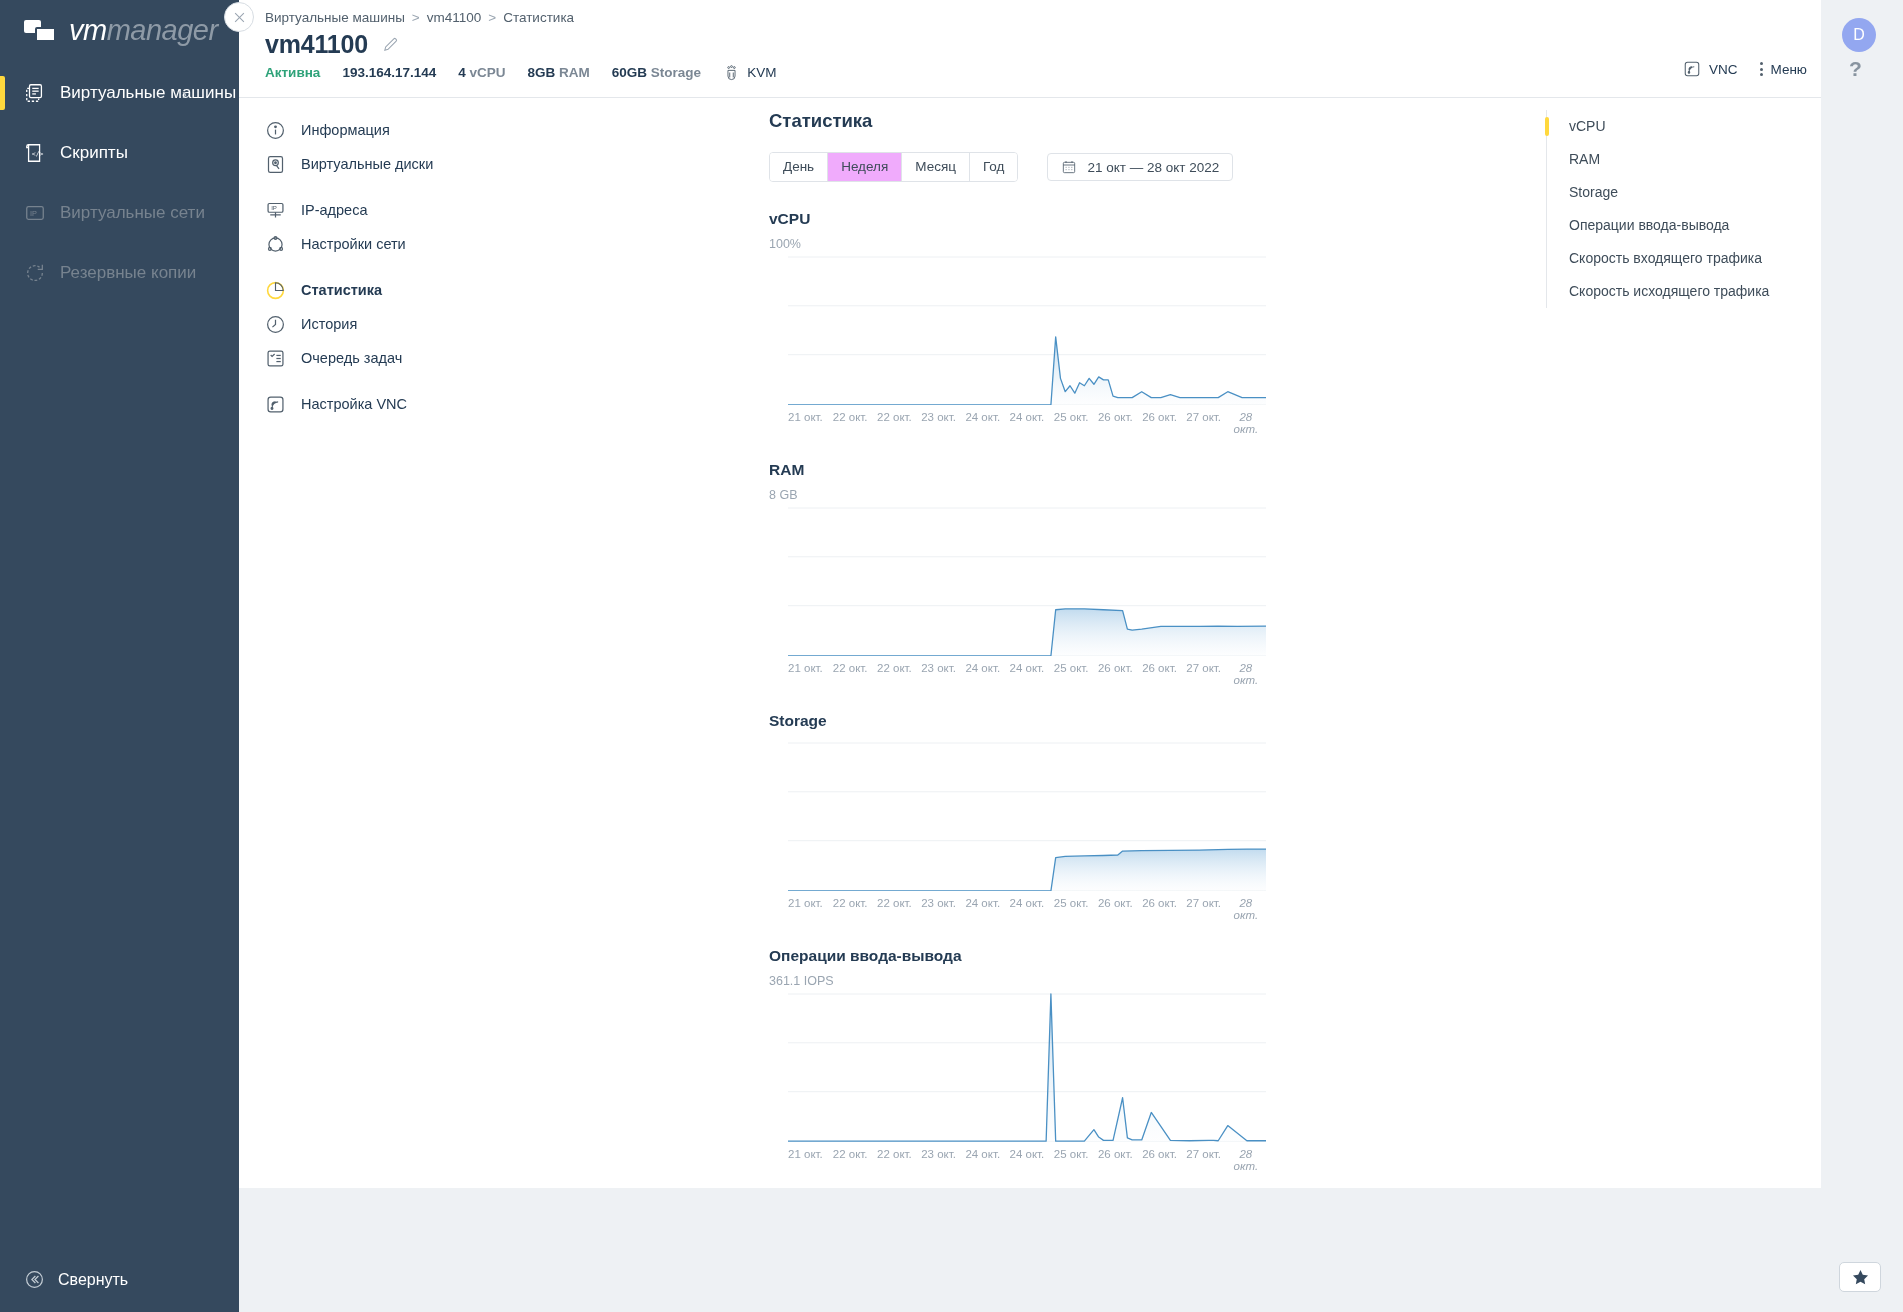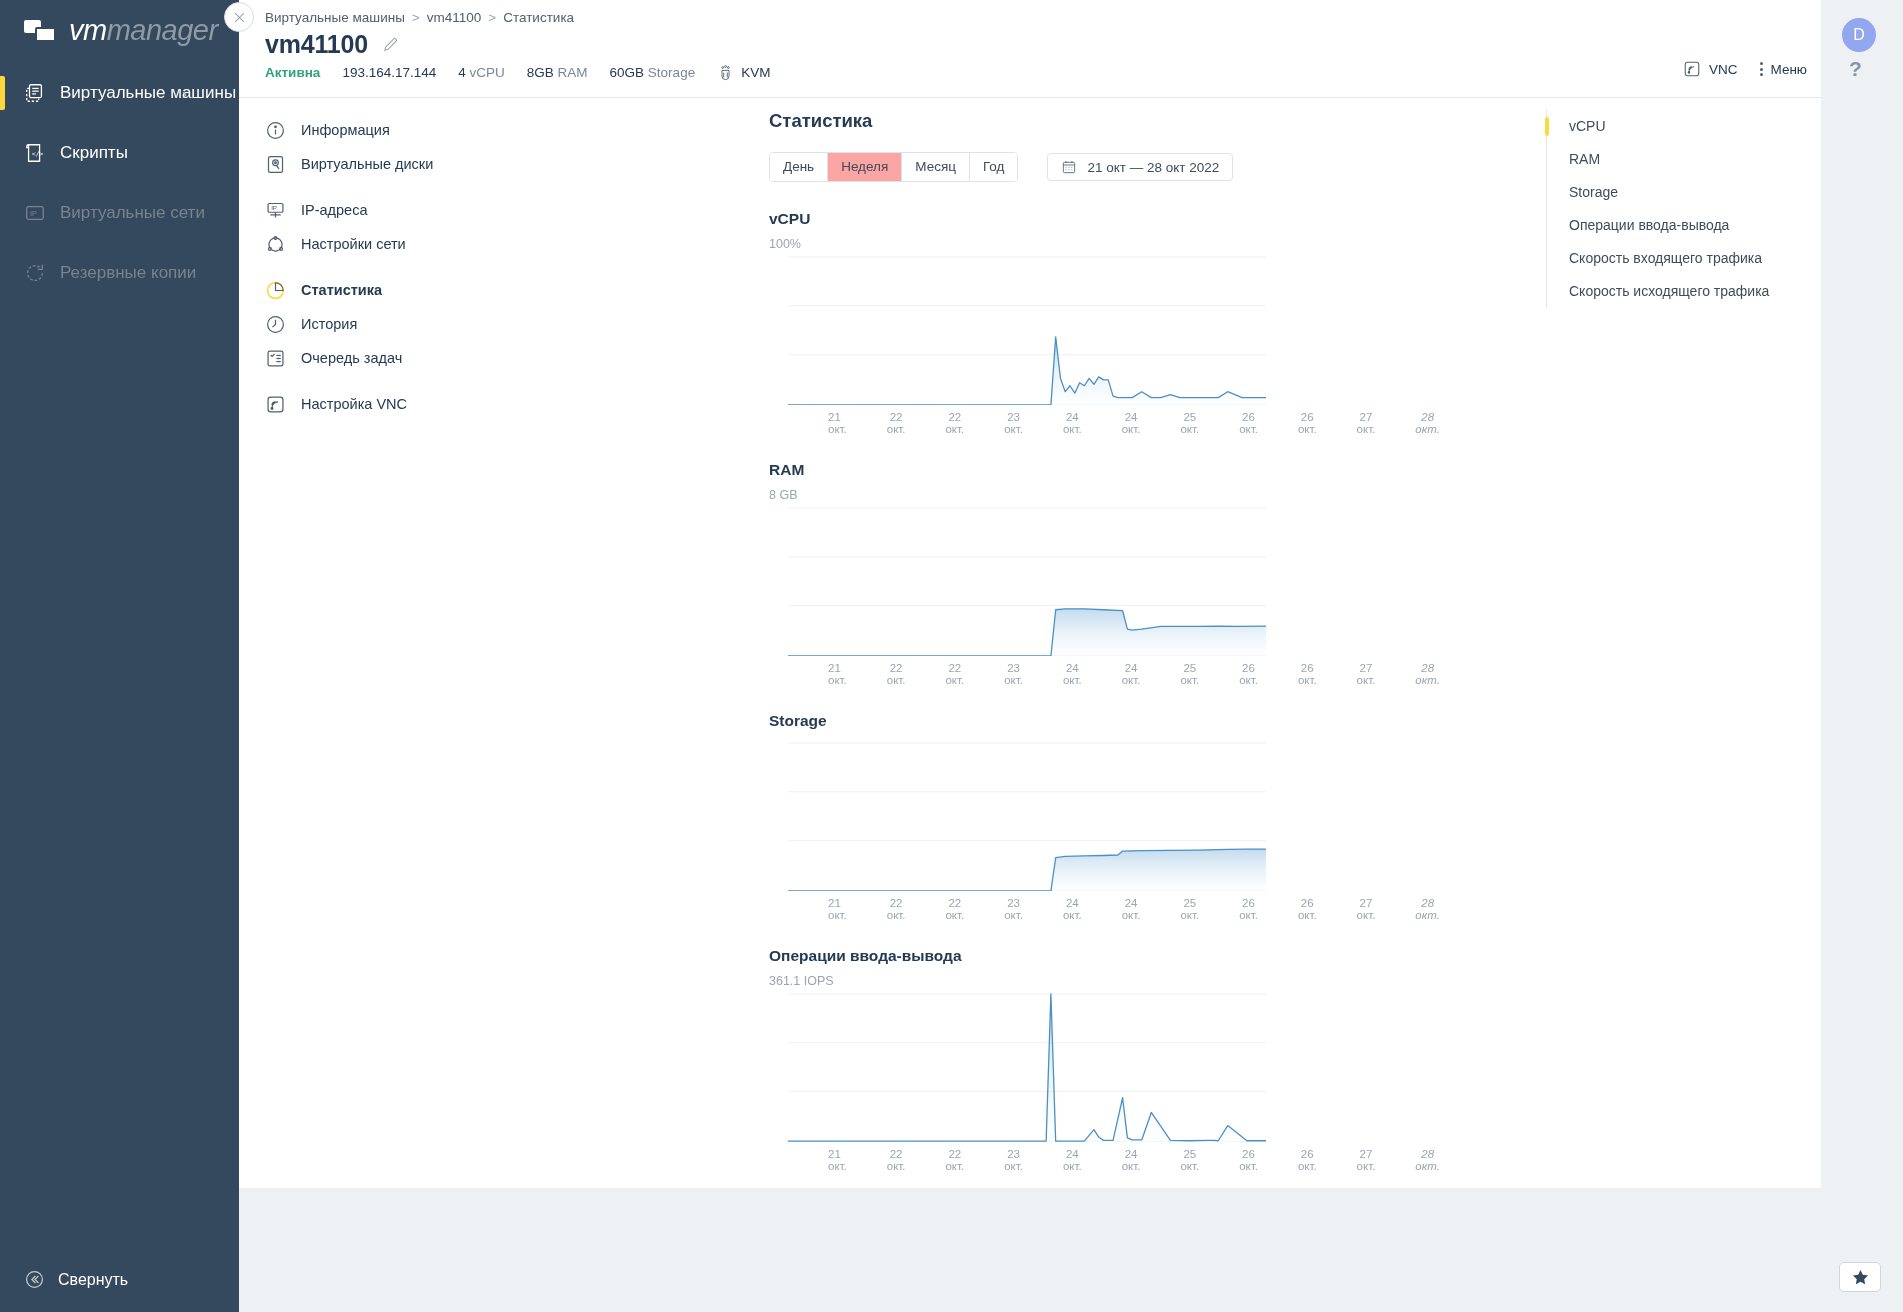--- a/index.html
+++ b/index.html
@@ -96,21 +96,21 @@
     display: flex; align-items: center; gap: 14px;
   }
   .vm-title { font-size: 25px; font-weight: 700; color: #243b53; letter-spacing: -0.2px; }
 
   .meta-row {
     position: absolute; left: 26px; top: 64px;
     display: flex; align-items: center; gap: 22px;
     font-size: 13.5px;
   }
   .meta-status { color: #2fa37a; font-weight: bold; }
-  .meta-item { color: #243b53; }
+  .meta-item { color: #243b53; font-weight: bold; }
   .meta-item .unit { color: #7b8794; }
   .meta-kvm { display: flex; align-items: center; gap: 7px; color: #243b53; }
 
   .hdr-right {
     position: absolute; right: 14px; top: 60px;
     display: flex; align-items: center; gap: 22px;
     font-size: 13.5px; color: #243b53;
   }
   .hdr-btn { display: flex; align-items: center; gap: 8px; cursor: pointer; }
   .kebab { display: flex; flex-direction: column; gap: 2.5px; }
@@ -136,41 +136,41 @@
   .stats-h1 { font-size: 18.5px; font-weight: 600; color: #243b53; margin-bottom: 20px; }
 
   .controls { display: flex; align-items: center; gap: 29px; margin-bottom: 28px; }
   .segmented { display: flex; border: 1px solid #dfe3e8; border-radius: 4px; overflow: hidden; }
   .seg {
     padding: 0 13px; height: 28px; line-height: 27px;
     font-size: 13.5px; color: #3e4c59; background: #ffffff;
     border-right: 1px solid #dfe3e8; cursor: pointer;
   }
   .seg:last-child { border-right: none; }
-  .seg.on { background: #fca5a5; color: #3e4c59; }
+  .seg.on { background: #f0abfc; color: #3e4c59; }
 
   .daterange {
     display: flex; align-items: center; gap: 10px;
     border: 1px solid #dfe3e8; border-radius: 4px;
     height: 28px; padding: 0 13px;
     font-size: 13.5px; color: #3e4c59; background: #ffffff; cursor: pointer;
   }
 
   
   .chart-block { margin-bottom: 26px; }
   .chart-title { font-size: 15.5px; font-weight: 700; color: #243b53; margin-bottom: 9px; }
   .chart-max { font-size: 12.5px; color: #9aa5b1; margin-bottom: 2px; }
   .chart-canvas { position: relative; width: 478px; height: 152px; margin-left: 19px; }
   .chart-canvas svg { display: block; width: 478px; height: 152px; }
   .xaxis {
     display: flex; width: 478px; margin-left: 19px; margin-top: 6px;
     justify-content: space-between;
     font-size: 11.5px; color: #9aa5b1;
   }
-  .xaxis span { width: 44px; text-align: center; margin-left: 40px; }
+  .xaxis span { width: 44px; text-align: center; }
   .xaxis span:first-child { text-align: left; width: 40px; }
   .xaxis span:last-child { width: 40px; font-style: italic; }
 
   
   .rnav {
     position: absolute; left: 1546px; top: 110px; width: 290px;
     border-left: 1px solid #e4e7eb; padding-left: 0;
   }
   .rnav-item {
     position: relative;

